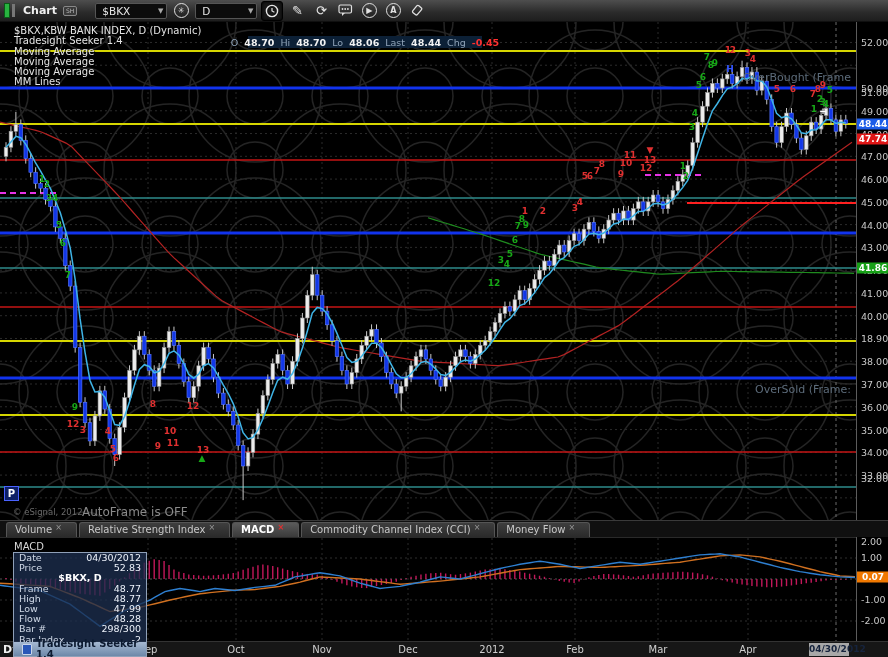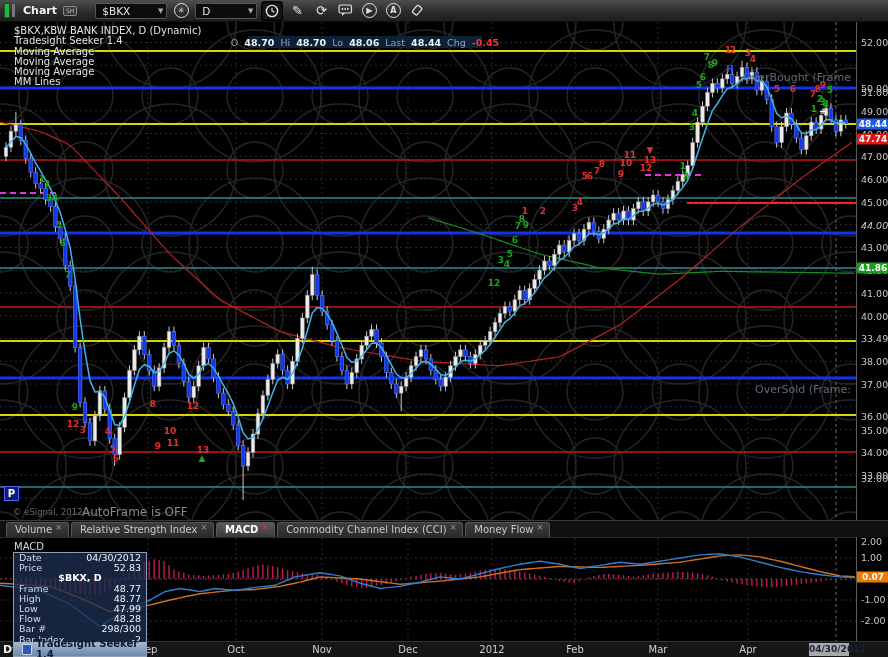--- a/index.html
+++ b/index.html
@@ -38,21 +38,21 @@
   .quote-bar .qv{color:#f2f2f2;font-weight:bold;}
   .quote-bar .neg{color:#ff3030;}
   .frame-label{position:absolute;font-size:11px;color:#5c6b7a;padding-left:24px;}
   .foot-note{position:absolute;font-size:12px;color:#8a8a8a;}
   .copyright{position:absolute;font-size:8.5px;color:#6a6a6a;}
   .p-marker{position:absolute;left:4px;top:464px;width:13px;height:13px;background:#0d1f66;border:1px solid #4a62ff;
     color:#fff;font-size:10px;font-weight:bold;text-align:center;line-height:13px;}
   
   .tab-row{position:absolute;left:0;top:520px;width:888px;height:17px;background:#101010;border-top:1px solid #3a3a3a;display:flex;gap:2px;padding-left:6px;box-sizing:border-box;}
   .tab{height:16px;margin-top:1px;background:linear-gradient(#3e3e3e,#262626);border:1px solid #555;border-bottom:none;
-    border-radius:3px 3px 0 0;display:flex;align-items:flex-start;gap:3px;padding:1px 6px 0 8px;font-size:10px;color:#c8c8c8;}
+    border-radius:3px 3px 0 0;display:flex;align-items:flex-start;gap:3px;padding:1px 14px 0 8px;font-size:10px;color:#c8c8c8;}
   .tab .x{font-size:8px;color:#999;margin-top:-1px;}
   .tab.active{background:linear-gradient(#5a5a5a,#333);color:#fff;font-weight:bold;}
   .tab.active .x{color:#e03030;}
   
   .macd-pane{position:absolute;left:0;top:537px;width:856px;height:104px;background:#000;overflow:hidden;border-top:1px solid #2a2a2a;}
   .macd-axis{position:absolute;left:856px;top:537px;width:32px;height:104px;background:#000;border-left:1px solid #5c5c5c;overflow:hidden;}
   .macd-label{position:absolute;left:14px;top:3px;font-size:10px;color:#d8d8d8;}
   
   .bottom-bar{position:absolute;left:0;top:641px;width:888px;height:16px;background:#161616;border-top:1px solid #333;}
   .month-label{position:absolute;top:2px;transform:translateX(-50%);font-size:10px;color:#cfcfcf;}
@@ -630,29 +630,29 @@
 </div>
 <div class="axis-panel" id="priceAxis">
     <div class="axis-label" style="top: 20.46px;">52.00</div>
     <div class="axis-label" style="top: 50px; margin-top: 20px;">51.00</div>
     <div class="axis-label" style="top: 66px;">50.00</div>
     <div class="axis-label" style="top: 88.77px;">49.00</div>
     <div class="axis-label" style="top: 111.54px;">48.00</div>
     <div class="axis-label" style="top: 134.31px;">47.00</div>
     <div class="axis-label" style="top: 157.08px;">46.00</div>
     <div class="axis-label" style="top: 179.85px;">45.00</div>
-    <div class="axis-label" style="top: 202.62px; font-style: italic;">44.00</div>
+    <div class="axis-label" style="top: 202.62px;">44.00</div>
     <div class="axis-label" style="top: 225.39px;">43.00</div>
     <div class="axis-label" style="top: 248.16px;">42.00</div>
     <div class="axis-label" style="top: 270.93px;">41.00</div>
     <div class="axis-label" style="top: 293.7px;">40.00</div>
-    <div class="axis-label" style="top: 316.47px;">33.49</div>
+    <div class="axis-label" style="top: 316.47px;">18.90</div>
     <div class="axis-label" style="top: 339.24px;">38.00</div>
     <div class="axis-label" style="top: 362.01px;">37.00</div>
-    <div class="axis-label" style="top: 384.78px; margin-top: 9px;">36.00</div>
+    <div class="axis-label" style="top: 384.78px;">36.00</div>
     <div class="axis-label" style="top: 407.55px;">35.00</div>
     <div class="axis-label" style="top: 430.32px;">34.00</div>
     <div class="axis-label" style="top: 453.09px;">33.00</div>
     <div class="axis-label" style="top: 456px;">32.00</div>
     <div class="px-badge" style="top: 101.521px; background: rgb(27, 92, 232);">48.44<span class="notch" style="border-right: 5px solid rgb(27, 92, 232);"></span></div>
     <div class="px-badge" style="top: 117.46px; background: rgb(224, 22, 22);">47.74<span class="notch" style="border-right: 5px solid rgb(224, 22, 22);"></span></div>
     <div class="px-badge" style="top: 246px; background: rgb(22, 160, 22);">41.86<span class="notch" style="border-right: 5px solid rgb(22, 160, 22);"></span></div>
   </div>
 
 <div class="tab-row" id="tabRow">

